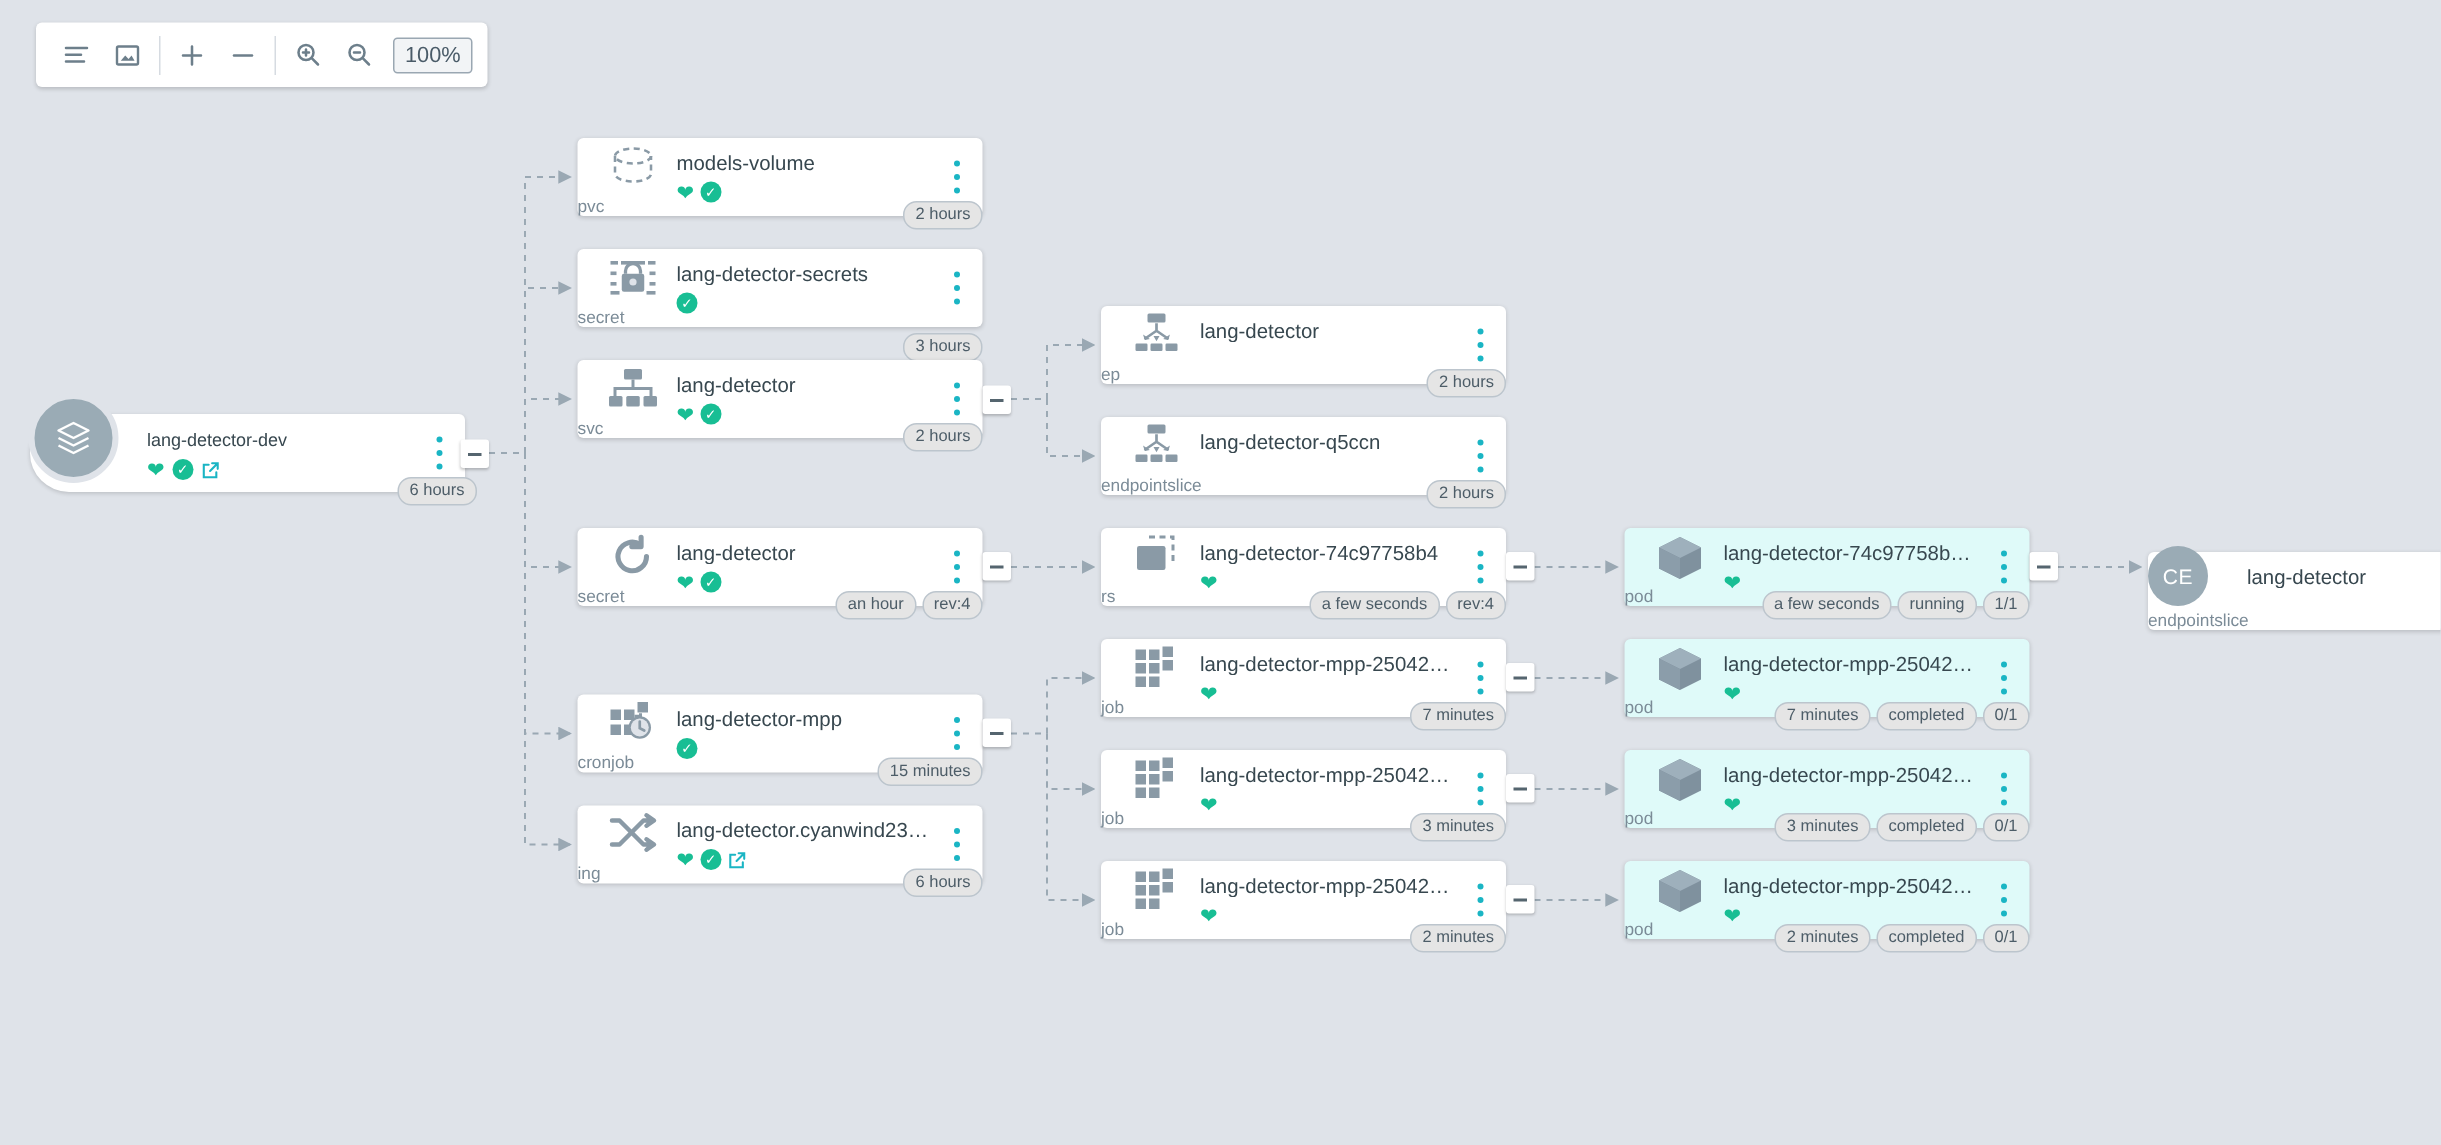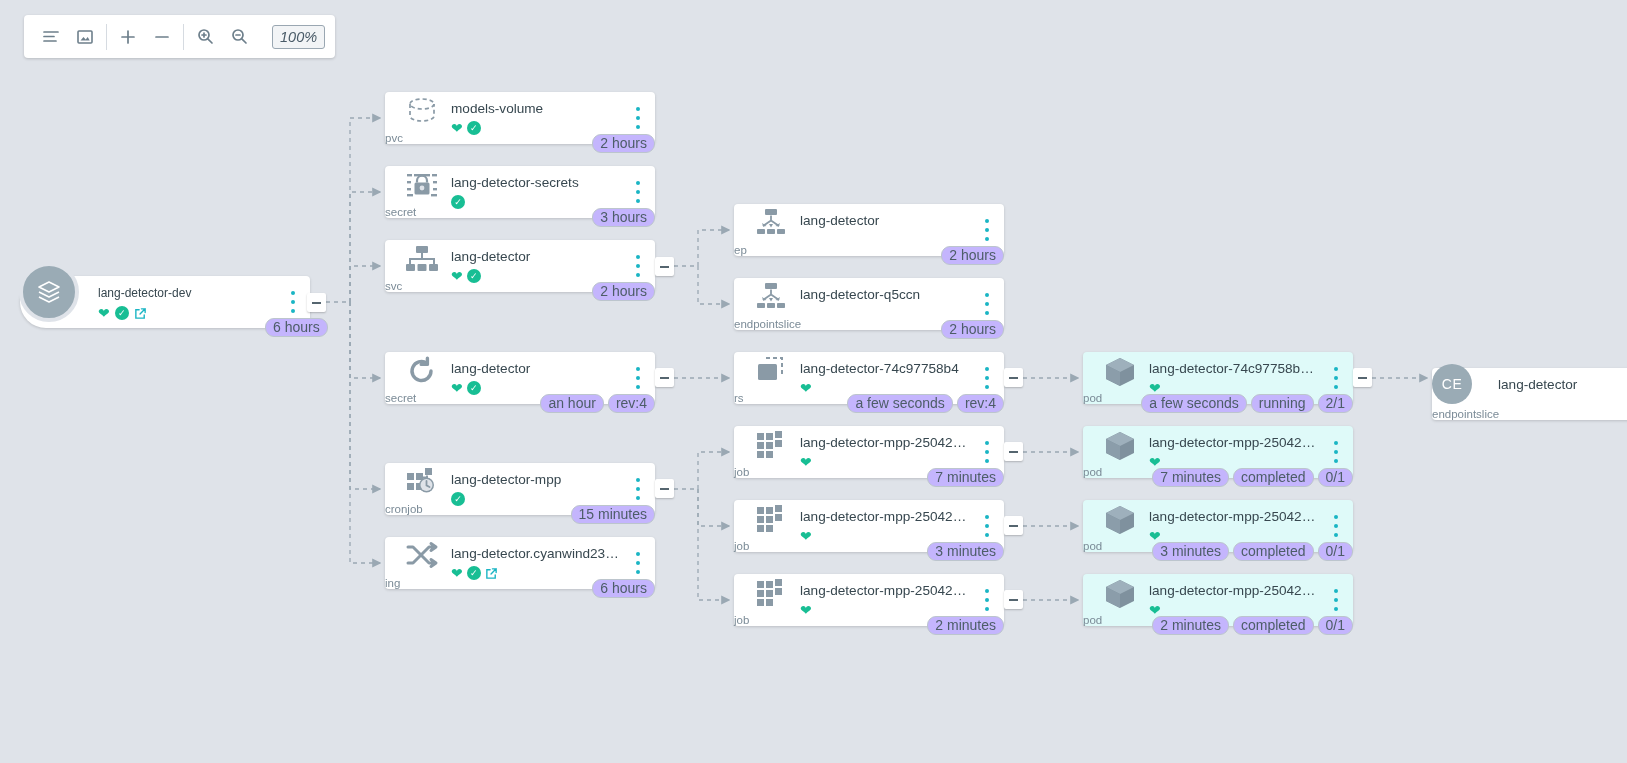--- a/index.html
+++ b/index.html
@@ -18,23 +18,23 @@
     border-radius: 4px; box-shadow: 0 1px 3px rgba(0,0,0,.18);
     display: flex; align-items: center; padding: 0 10px;
   }
   .tb-btn {
     width: 34px; height: 34px; display: flex;
     align-items: center; justify-content: center;
     color: #6d7f8b; cursor: pointer;
   }
   .tb-sep { width: 1px; height: 26px; background: #d6dbe1; margin: 0 4px; }
   .zoom-val {
-    margin-left: 16px; border: 1px solid #9aa7b2; border-radius: 3px;
+    margin-left: 6px; border: 1px solid #9aa7b2; border-radius: 3px;
     background: #f2f4f6; color: #4a5b68; font-size: 14.5px;
-    padding: 3px 7px; min-width: 40px; text-align: right; cursor: text; font-style: italic;
+    padding: 3px 7px; min-width: 40px; text-align: right; cursor: text;
   }
 
   
   .edges { position: absolute; inset: 0; pointer-events: none; }
 
   
   .collapse-btn {
     position: absolute; width: 19px; height: 19px;
     background: #fff; border-radius: 2px;
     box-shadow: 0 1px 2px rgba(0,0,0,.22);
@@ -86,22 +86,22 @@
     display: flex; align-items: center; justify-content: center;
   }
   .ext-link { color: #1ab5c4; display: flex; }
 
   
   .badges {
     position: absolute; display: flex; gap: 4px;
     white-space: nowrap;
   }
   .pill {
-    background: #c4b5fd; color: #4d5d68;
-    border-radius: 9px; font-size: 14px;
+    background: #e5e5e5; color: #4d5d68;
+    border-radius: 9px; font-size: 11px;
     padding: 2px 7px; line-height: 13px;
     border: 1px solid #bcc5cd;
   }
 
   
   .root-node {
     position: absolute; left: 20px; top: 276px;
     width: 290px; height: 52px; background: #fff;
     border-radius: 26px 4px 4px 26px;
     box-shadow: 0 1px 3px rgba(0,0,0,.16);
@@ -276,21 +276,21 @@
         <div class="kind">secret</div>
         <div class="title">lang-detector-secrets</div>
         <div class="status-row">
           <span class="sync-ok">✓</span>
         </div>
         <div class="kebab">
           <b></b>
           <b></b>
           <b></b>
         </div>
-        <div class="badges" style="right: 0px; top: 42px;">
+        <div class="badges" style="right: 0px; top: 56px;">
           <span class="pill">3 hours</span>
         </div>
       </div>
       <div class="node" style="left: 385px; top: 240px; width: 270px;">
         <div class="icon-wrap"><svg width="34" height="30" viewBox="0 0 34 30" fill="currentColor">
             <rect x="11" y="2" width="12" height="7" rx="1"></rect>
             <path d="M17 9v6M5 21v-6h24v6" fill="none" stroke="currentColor" stroke-width="2"></path>
             <rect x="1" y="20" width="9" height="7" rx="1"></rect>
             <rect x="12.5" y="20" width="9" height="7" rx="1"></rect>
             <rect x="24" y="20" width="9" height="7" rx="1"></rect>
@@ -539,21 +539,21 @@
           <span class="heart">❤</span>
         </div>
         <div class="kebab">
           <b></b>
           <b></b>
           <b></b>
         </div>
         <div class="badges" style="right: 0px; top: 42px;">
           <span class="pill">a few seconds</span>
           <span class="pill">running</span>
-          <span class="pill">2/1</span>
+          <span class="pill">1/1</span>
         </div>
       </div>
       <div class="node pod" style="left: 1083px; top: 426px; width: 270px;">
         <div class="icon-wrap"><svg width="34" height="32" viewBox="0 0 34 32" fill="none">
             <path d="M17 2L31 9v14l-14 7L3 23V9z" fill="#7f919e"></path>
             <path d="M17 2L31 9 17 16 3 9z" fill="#9eb0bc"></path>
             <path d="M17 16v14L3 23V9z" fill="#8b9daa"></path>
           </svg></div>
         <div class="kind">pod</div>
         <div class="title">lang-detector-mpp-25042110…</div>

